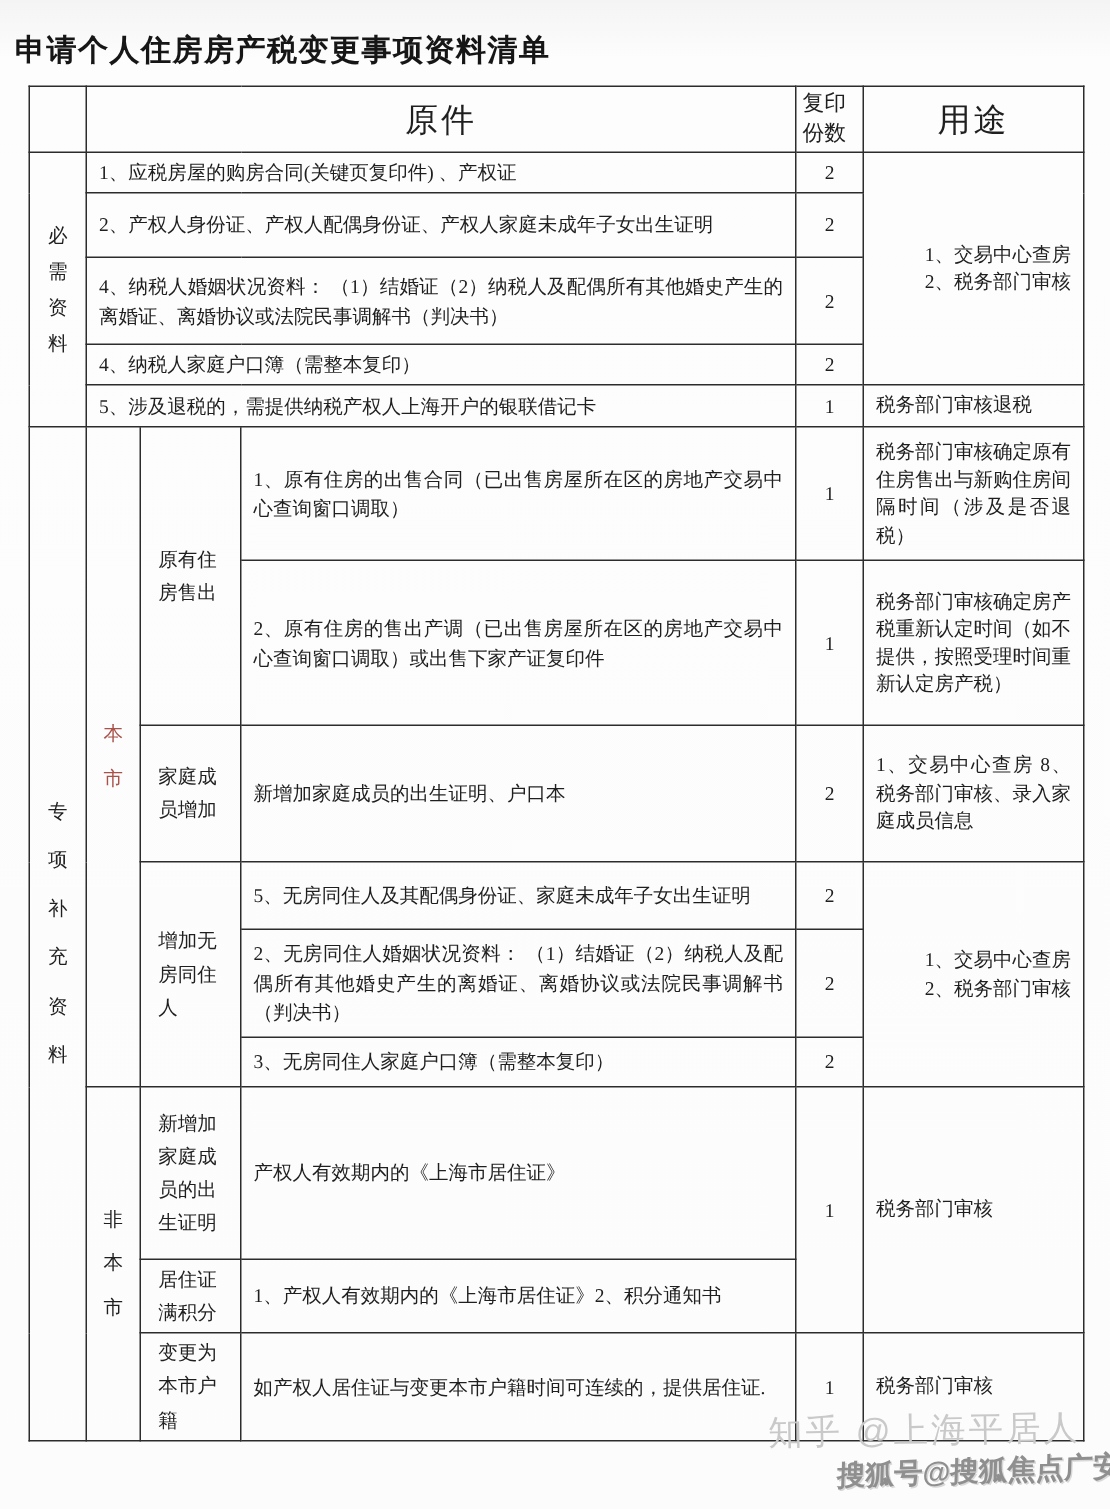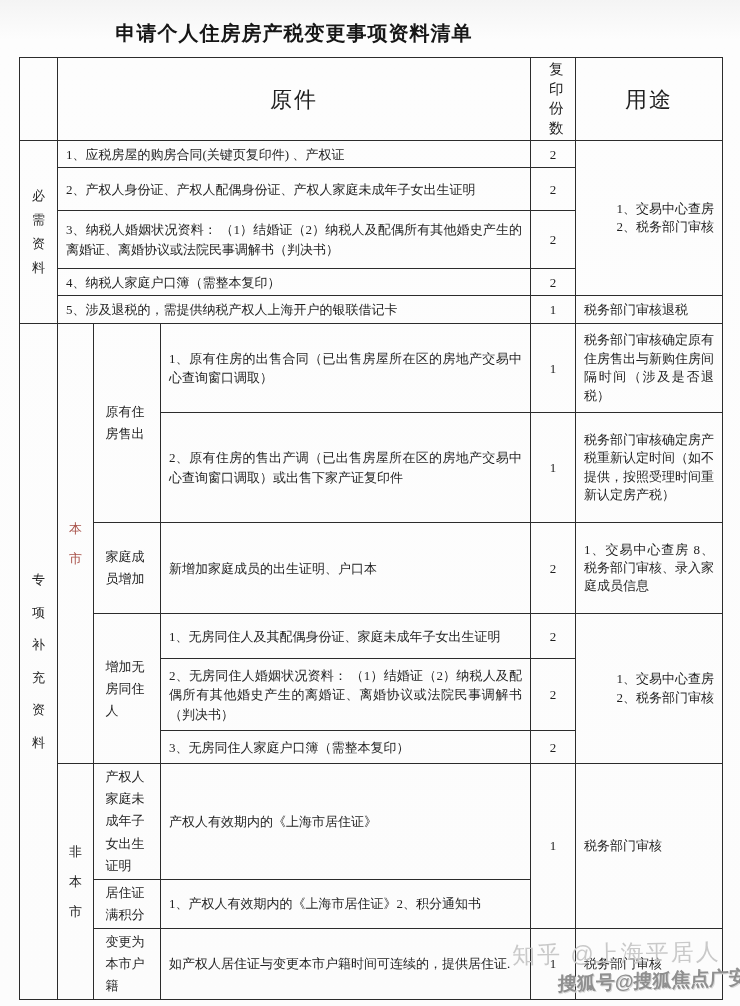--- a/index.html
+++ b/index.html
@@ -5,50 +5,50 @@
   html,body{margin:0;padding:0;}
   body{
     width:740px;height:1006px;overflow:hidden;
     background:#fbfbfb;
     font-family:"Liberation Serif","DejaVu Serif",serif;
     color:#1f1f1f;
     position:relative;
   }
   .page{position:absolute;inset:0;background:linear-gradient(180deg,#f4f4f4 0,#fdfdfd 40px,#fcfcfc 100%);}
   .doc-title{
-    position:absolute;top:20px;left:0;width:588px;
-    text-align:center;font-size:20px;font-weight:700;letter-spacing:1px;
+    position:absolute;top:20px;left:10px;width:588px;
+    font-size:20px;font-weight:700;letter-spacing:1px;
     color:#161616;margin:0;
   }
   table.main{
     position:absolute;left:19px;top:57px;
     width:703px;border-collapse:collapse;table-layout:fixed;
     background:transparent;
   }
   td{
     border:1.5px solid #2c2c2c;
     font-size:13px;line-height:1.5;
     vertical-align:middle;
     padding:2px 6px;
     overflow:hidden;
   }
   td.hdr-big{font-size:22px;text-align:center;letter-spacing:2px;}
-  td.hdr-sm{font-size:14.5px;text-align:left;padding:2px 18px;line-height:1.35;}
+  td.hdr-sm{font-size:14.5px;text-align:left;padding:2px 4px;line-height:1.35;}
   td.item{text-align:left;padding:2px 8px;text-align:justify;}
   td.num{text-align:center;padding:0;}
   td.use{text-align:justify;padding:3px 8px;line-height:1.42;white-space:pre-line;}
   td.use-c{text-align:right;}
   
   .vlab{display:block;width:1.1em;margin:16px auto;word-break:break-all;text-align:center;}
   .lh-needed{line-height:1.85;}
   .lh-special{line-height:2.5;font-family:Liberation Serif, serif;}
   .lh-city{line-height:2.3;}
   td.lbl3{text-align:center;padding:2px 4px;}
   .lbl3 span{display:inline-block;word-break:break-all;text-align:left;max-width:3.3em;line-height:1.7;}
-  .red{color:#a8524a;}
+  .red{color:#a8524a;font-family:Liberation Mono, monospace;}
   .pre{white-space:pre-line;}
   
   .wm-zhihu{
     position:absolute;left:512px;top:938px;width:230px;
     font-size:23px;color:#c9c9c9;letter-spacing:2px;
     font-family:"Liberation Sans","DejaVu Sans",sans-serif;
     transform:rotate(-1deg);pointer-events:none;white-space:nowrap;
   }
   .wm-sohu{
     position:absolute;left:558px;top:968px;width:185px;
@@ -91,21 +91,21 @@
       <td colspan="3" class="item">1、应税房屋的购房合同(关键页复印件) 、产权证</td>
       <td class="num">2</td>
       <td rowspan="4" class="use use-c">1、交易中心查房
 2、税务部门审核</td>
     </tr>
     <tr style="height:43px">
       <td colspan="3" class="item">2、产权人身份证、产权人配偶身份证、产权人家庭未成年子女出生证明</td>
       <td class="num">2</td>
     </tr>
     <tr style="height:58px">
-      <td colspan="3" class="item">3、纳税人婚姻状况资料： （1）结婚证（2）纳税人及配偶所有其他婚史产生的离婚证、离婚协议或法院民事调解书（判决书）</td>
+      <td colspan="3" class="item">4、纳税人婚姻状况资料： （1）结婚证（2）纳税人及配偶所有其他婚史产生的离婚证、离婚协议或法院民事调解书（判决书）</td>
       <td class="num">2</td>
     </tr>
     <tr style="height:27px">
       <td colspan="3" class="item">4、纳税人家庭户口簿（需整本复印）</td>
       <td class="num">2</td>
     </tr>
     <tr style="height:28px">
       <td colspan="3" class="item">5、涉及退税的，需提供纳税产权人上海开户的银联借记卡</td>
       <td class="num">1</td>
       <td class="use">税务部门审核退税</td>
@@ -135,40 +135,40 @@
         <span>家庭成员增加</span>
       </td>
       <td class="item">新增加家庭成员的出生证明、户口本</td>
       <td class="num">2</td>
       <td class="use">1、交易中心查房 8、税务部门审核、录入家庭成员信息</td>
     </tr>
     <tr style="height:45px">
       <td rowspan="3" class="lbl3">
         <span>增加无房同住人</span>
       </td>
-      <td class="item">1、无房同住人及其配偶身份证、家庭未成年子女出生证明</td>
+      <td class="item">5、无房同住人及其配偶身份证、家庭未成年子女出生证明</td>
       <td class="num">2</td>
       <td rowspan="3" class="use use-c">1、交易中心查房
 2、税务部门审核</td>
     </tr>
     <tr style="height:72px">
       <td class="item">2、无房同住人婚姻状况资料： （1）结婚证（2）纳税人及配偶所有其他婚史产生的离婚证、离婚协议或法院民事调解书（判决书）</td>
       <td class="num">2</td>
     </tr>
     <tr style="height:33px">
       <td class="item">3、无房同住人家庭户口簿（需整本复印）</td>
       <td class="num">2</td>
     </tr>
 
     <tr style="height:115px">
       <td rowspan="3" class="num">
         <span class="vlab lh-city">非本市</span>
       </td>
       <td class="lbl3">
-        <span>产权人家庭未成年子女出生证明</span>
+        <span>新增加家庭成员的出生证明</span>
       </td>
       <td class="item">产权人有效期内的《上海市居住证》</td>
       <td rowspan="2" class="num">1</td>
       <td rowspan="2" class="use">税务部门审核</td>
     </tr>
     <tr style="height:47px">
       <td class="lbl3">
         <span>居住证满积分</span>
       </td>
       <td class="item">1、产权人有效期内的《上海市居住证》2、积分通知书</td>

